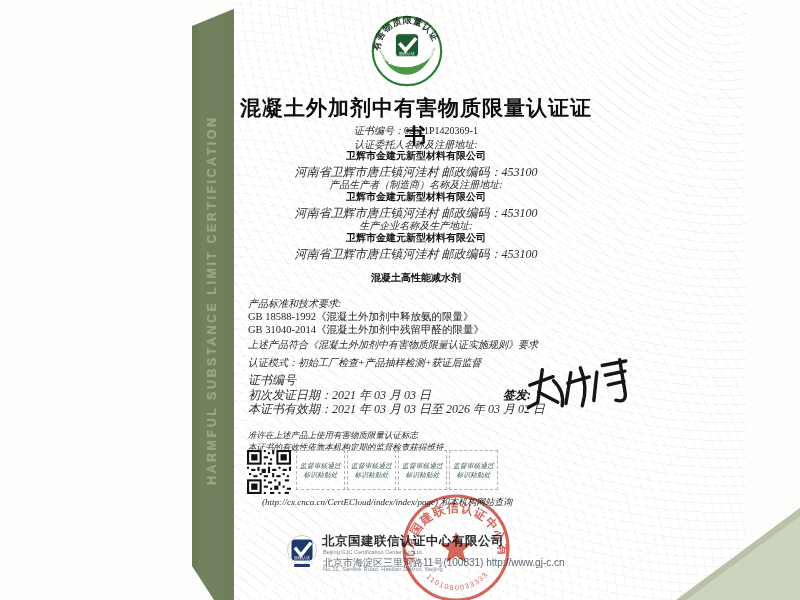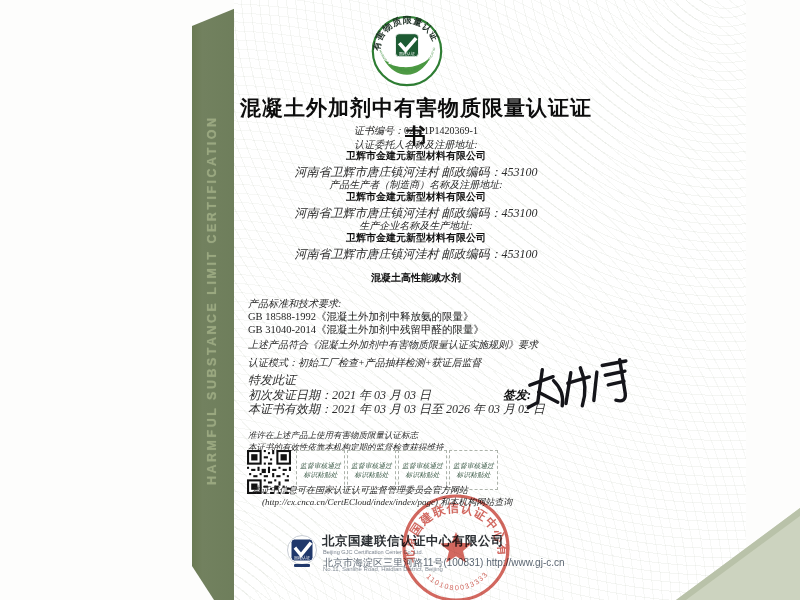--- a/index.html
+++ b/index.html
@@ -88,21 +88,21 @@
   <div class="abs c bold f13" style="top:231px">卫辉市金建元新型材料有限公司</div>
   <div class="abs c kai f11" style="top:246px">河南省卫辉市唐庄镇河洼村  邮政编码：453100</div>
 
   <div class="abs c bold f13" style="top:271px">混凝土高性能减水剂</div>
 
   <div class="abs l kai f10" style="top:297px">产品标准和技术要求:</div>
   <div class="abs l f105" style="top:310px">GB 18588-1992《混凝土外加剂中释放氨的限量》</div>
   <div class="abs l f105" style="top:323px">GB 31040-2014《混凝土外加剂中残留甲醛的限量》</div>
   <div class="abs l kai f10" style="top:338px">上述产品符合《混凝土外加剂中有害物质限量认证实施规则》要求</div>
   <div class="abs l kai f10" style="top:356px">认证模式：初始工厂检查+产品抽样检测+获证后监督</div>
-  <div class="abs l kai f11" style="top:372px">特发此证</div>
+  <div class="abs l kai f11" style="top:372px">证书编号</div>
 
   <div class="abs l kai f11" style="top:387px">初次发证日期：2021 年 03 月 03 日</div>
   <div class="abs l kai f11" style="top:401px">本证书有效期：2021 年 03 月 03 日至 2026 年 03 月 02 日</div>
   <div class="abs kai f11 bold" style="left:503px;top:387px">签发:</div>
   <svg class="abs" style="left:524px;top:358px;transform:rotate(-6deg)" width="110" height="52" viewBox="0 0 110 52">
     <g fill="none" stroke="#15151a" stroke-width="3.4" stroke-linecap="round">
       <path d="M6,22 L30,16"></path>
       <path d="M20,8 L12,40 L2,44"></path>
       <path d="M14,30 L32,42"></path>
       <path d="M30,20 Q40,32 36,46"></path>
@@ -183,21 +183,20 @@
   </div>
   <div class="abs sticker" style="left:398px">
     <span>监督审核通过</span>
     <span>标识粘贴处</span>
   </div>
   <div class="abs sticker" style="left:449px">
     <span>监督审核通过</span>
     <span>标识粘贴处</span>
   </div>
 
-  <div class="abs kai f9" style="left:252px;top:484px">本证书信息可在国家认证认可监督管理委员会官方网站</div>
   <div class="abs kai f9" style="left:262px;top:496px">(http://cx.cnca.cn/CertECloud/index/index/page) 和本机构网站查询</div>
 
   <svg class="abs" style="left:287px;top:535px" width="30" height="34" viewBox="0 0 30 34">
     <circle cx="15" cy="15" r="14.5" fill="#ffffff" stroke="#c8cdd4" stroke-width="1"></circle>
     <rect x="4" y="4" width="22" height="22" rx="3.5" fill="#20386b" stroke="#ffffff" stroke-width="1"></rect>
     <path d="M9,14 l5,6 l9,-11" fill="none" stroke="#ffffff" stroke-width="3.4" stroke-linecap="square"></path>
     <text x="15" y="24" font-size="4" fill="#ffffff" text-anchor="middle" font-family="Liberation Sans,sans-serif">国建认证</text>
     <rect x="7" y="29" width="16" height="3" rx="1" fill="#20386b"></rect>
   </svg>
   <div class="abs foot-co" style="left:322px;top:533px">北京国建联信认证中心有限公司</div>

